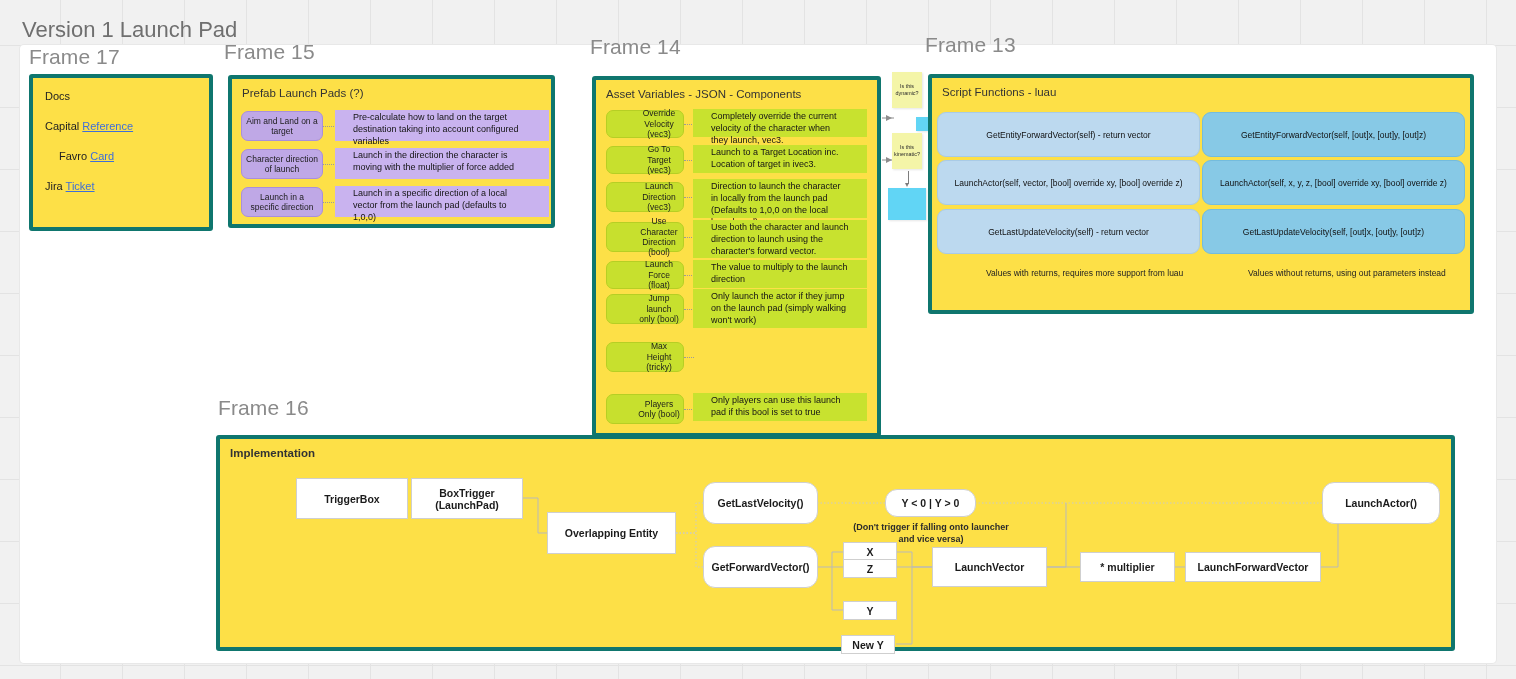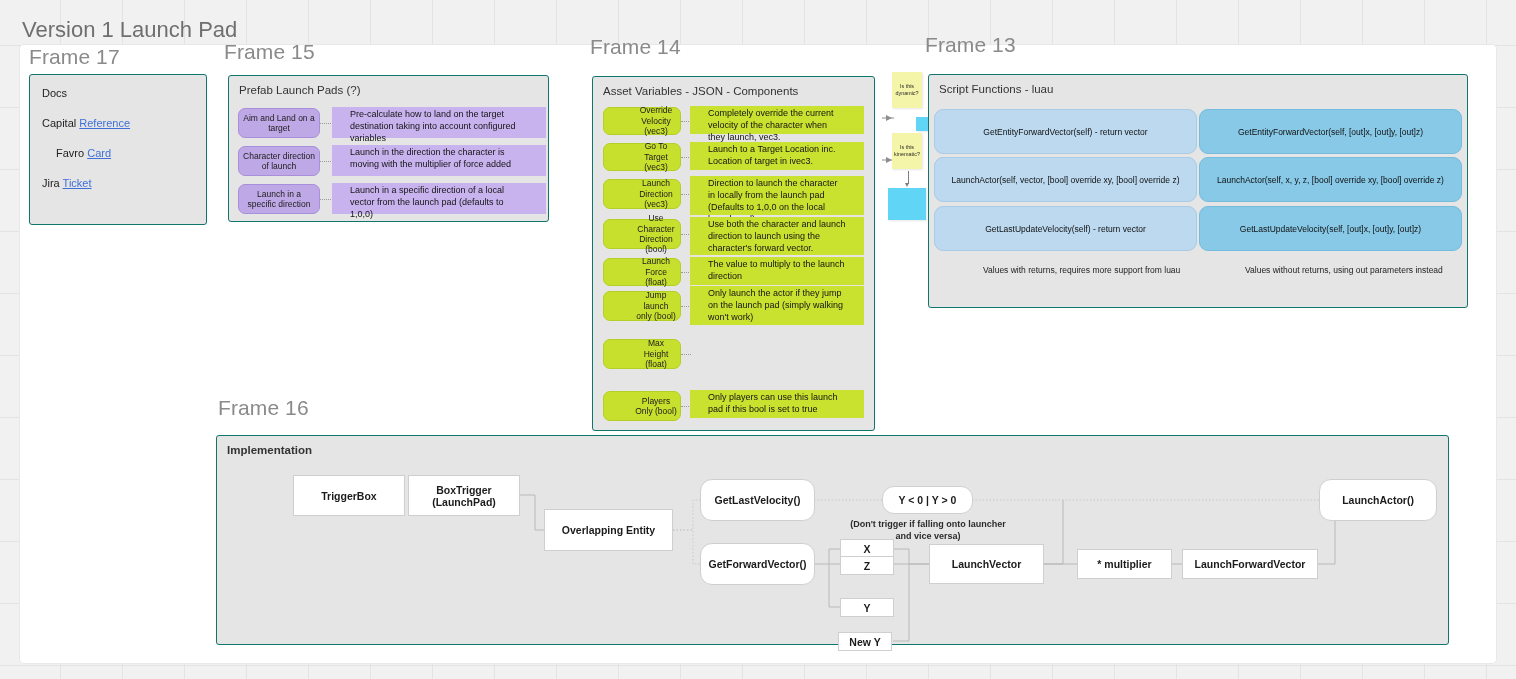--- a/index.html
+++ b/index.html
@@ -27,21 +27,21 @@
   }
   .frame-title{
     position:absolute;color:#8a8a8a;font-size:21px;font-weight:400;
     letter-spacing:.1px;white-space:nowrap;
   }
   #board-title{
     position:absolute;left:22px;top:17px;color:#6f6f6f;
     font-size:22px;white-space:nowrap;
   }
   .panel{
-    position:absolute;background:#e5e5e5;border:1px solid #0f766e;border-radius:3px;
+    position:absolute;background:#fde047;border:4px solid #0f766e;border-radius:3px;
   }
   .panel-head{
     position:absolute;left:10px;top:8px;font-size:11.5px;color:#333;white-space:nowrap;
   }
 
   
   #f17-panel{left:29px;top:74px;width:176px;height:149px;}
   .doc-line{position:absolute;left:12px;font-size:11px;color:#222;white-space:nowrap;}
   .doc-line a{color:#3f6fd8;text-decoration:underline;}
 
@@ -162,21 +162,21 @@
     <div class="hl green" style="left:97px;top:140px;width:174px;height:38px;">Use both the character and launch direction to launch using the character's forward vector.</div>
 
     <div class="pill green" style="left:10px;top:181px;width:78px;height:28px;">Launch Force (float)</div>
     <div class="dconn" style="left:88px;top:195px;width:10px;"></div>
     <div class="hl green" style="left:97px;top:180px;width:174px;height:28px;">The value to multiply to the launch direction</div>
 
     <div class="pill green" style="left:10px;top:214px;width:78px;height:30px;">Jump launch only (bool)</div>
     <div class="dconn" style="left:88px;top:229px;width:10px;"></div>
     <div class="hl green" style="left:97px;top:209px;width:174px;height:39px;">Only launch the actor if they jump on the launch pad (simply walking won't work)</div>
 
-    <div class="pill green" style="left:10px;top:262px;width:78px;height:30px;">Max Height (float)</div>
+    <div class="pill green" style="left:10px;top:262px;width:78px;height:30px;">Max Height (tricky)</div>
     <div class="dconn" style="left:88px;top:277px;width:10px;"></div>
 
     <div class="pill green" style="left:10px;top:314px;width:78px;height:30px;">Players Only (bool)</div>
     <div class="dconn" style="left:88px;top:329px;width:10px;"></div>
     <div class="hl green" style="left:97px;top:313px;width:174px;height:28px;">Only players can use this launch pad if this bool is set to true</div>
   </div>
 
   <svg class="wires" width="1476" height="618">
     <path d="M862,73 L874,73" stroke="#8d8d8d" stroke-width="1" fill="none"></path>
     <path d="M862,115 L874,115" stroke="#8d8d8d" stroke-width="1" fill="none"></path>

